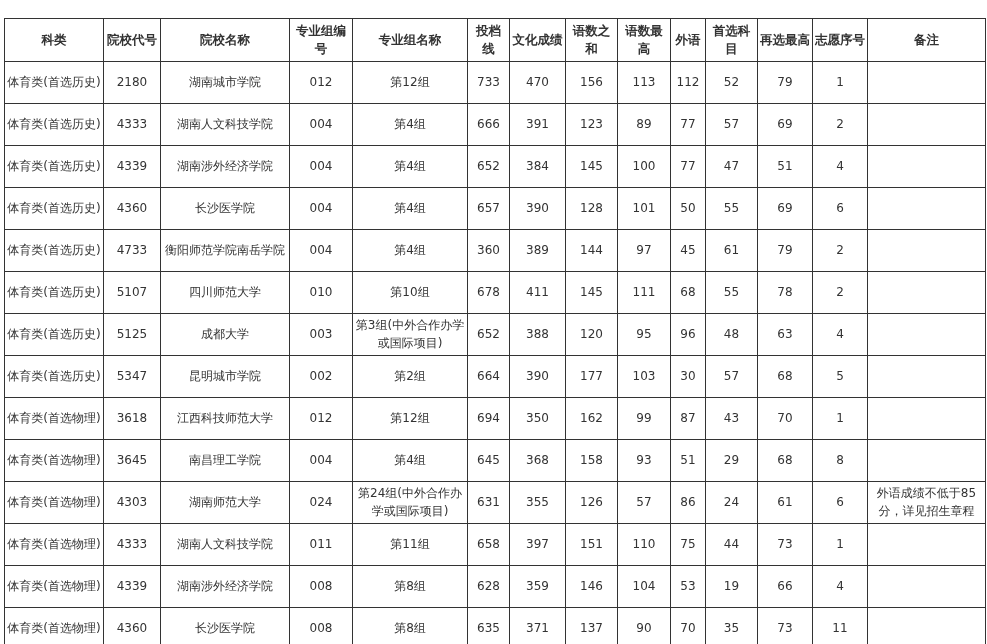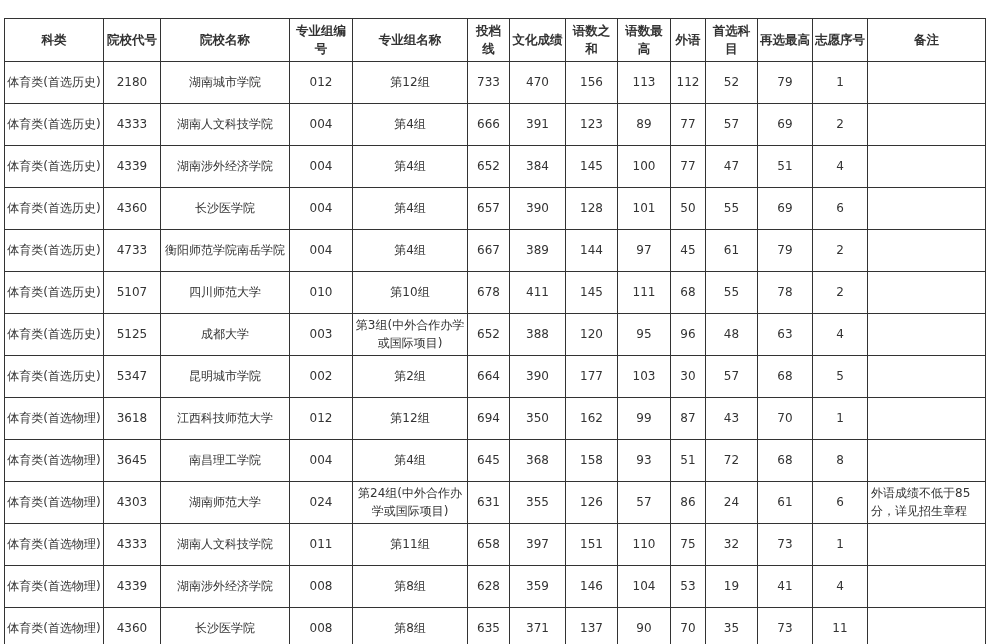--- a/index.html
+++ b/index.html
@@ -43,21 +43,21 @@
     background: #ffffff;
   }
   table.grid td {
     height: 39px;
   }
   table.grid td.col-0 {
     white-space: nowrap;
     padding: 1px 0;
   }
   table.grid td.col-13 {
-    text-align: left;
+    text-align: center;
     padding: 1px 3px;
   }
   tr.partial-row td {
     height: 40px;
   }
 </style>
 </head>
 <body>
 
 <div class="page">
@@ -160,21 +160,21 @@
           <td class="col-11">69</td>
           <td class="col-12">6</td>
           <td class="col-13"></td>
         </tr>
         <tr>
           <td class="col-0">体育类(首选历史)</td>
           <td class="col-1">4733</td>
           <td class="col-2">衡阳师范学院南岳学院</td>
           <td class="col-3">004</td>
           <td class="col-4">第4组</td>
-          <td class="col-5">667</td>
+          <td class="col-5">360</td>
           <td class="col-6">389</td>
           <td class="col-7">144</td>
           <td class="col-8">97</td>
           <td class="col-9">45</td>
           <td class="col-10">61</td>
           <td class="col-11">79</td>
           <td class="col-12">2</td>
           <td class="col-13"></td>
         </tr>
         <tr>
@@ -245,21 +245,21 @@
           <td class="col-0">体育类(首选物理)</td>
           <td class="col-1">3645</td>
           <td class="col-2">南昌理工学院</td>
           <td class="col-3">004</td>
           <td class="col-4">第4组</td>
           <td class="col-5">645</td>
           <td class="col-6">368</td>
           <td class="col-7">158</td>
           <td class="col-8">93</td>
           <td class="col-9">51</td>
-          <td class="col-10">72</td>
+          <td class="col-10">29</td>
           <td class="col-11">68</td>
           <td class="col-12">8</td>
           <td class="col-13"></td>
         </tr>
         <tr>
           <td class="col-0">体育类(首选物理)</td>
           <td class="col-1">4303</td>
           <td class="col-2">湖南师范大学</td>
           <td class="col-3">024</td>
           <td class="col-4">第24组(中外合作办学或国际项目)</td>
@@ -277,38 +277,38 @@
           <td class="col-0">体育类(首选物理)</td>
           <td class="col-1">4333</td>
           <td class="col-2">湖南人文科技学院</td>
           <td class="col-3">011</td>
           <td class="col-4">第11组</td>
           <td class="col-5">658</td>
           <td class="col-6">397</td>
           <td class="col-7">151</td>
           <td class="col-8">110</td>
           <td class="col-9">75</td>
-          <td class="col-10">32</td>
+          <td class="col-10">44</td>
           <td class="col-11">73</td>
           <td class="col-12">1</td>
           <td class="col-13"></td>
         </tr>
         <tr>
           <td class="col-0">体育类(首选物理)</td>
           <td class="col-1">4339</td>
           <td class="col-2">湖南涉外经济学院</td>
           <td class="col-3">008</td>
           <td class="col-4">第8组</td>
           <td class="col-5">628</td>
           <td class="col-6">359</td>
           <td class="col-7">146</td>
           <td class="col-8">104</td>
           <td class="col-9">53</td>
           <td class="col-10">19</td>
-          <td class="col-11">41</td>
+          <td class="col-11">66</td>
           <td class="col-12">4</td>
           <td class="col-13"></td>
         </tr>
         <tr>
           <td class="col-0">体育类(首选物理)</td>
           <td class="col-1">4360</td>
           <td class="col-2">长沙医学院</td>
           <td class="col-3">008</td>
           <td class="col-4">第8组</td>
           <td class="col-5">635</td>

